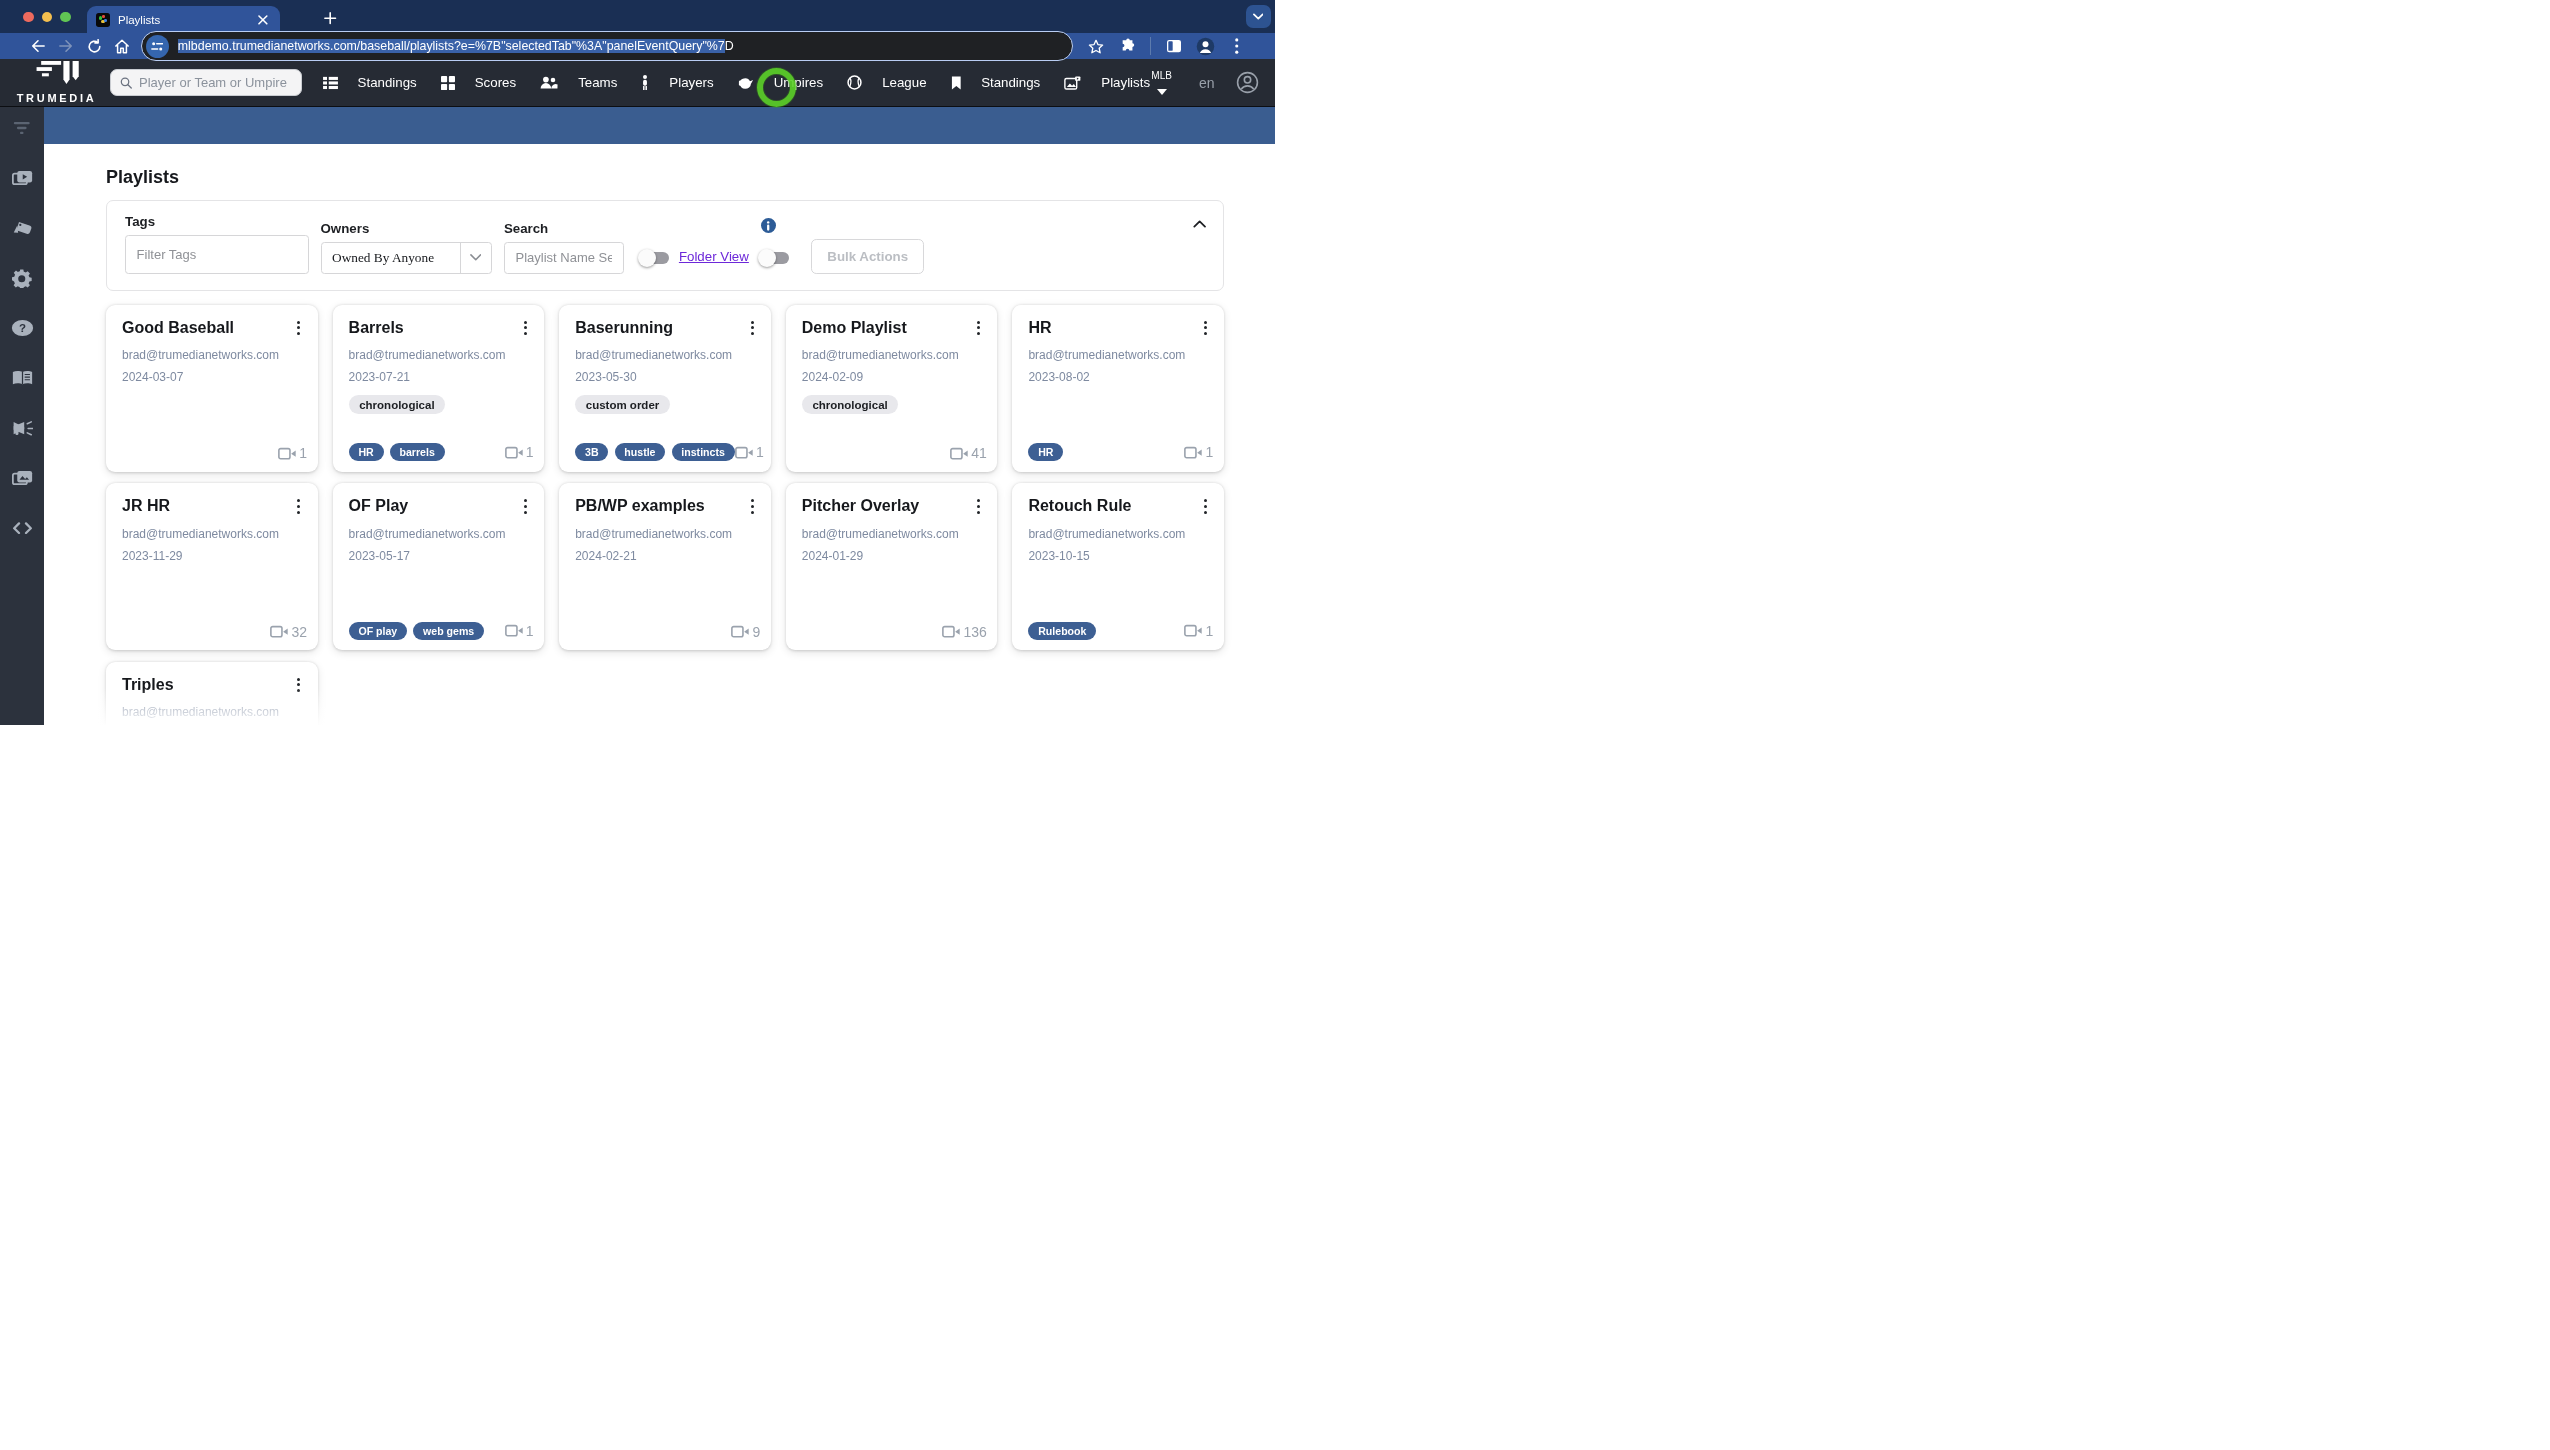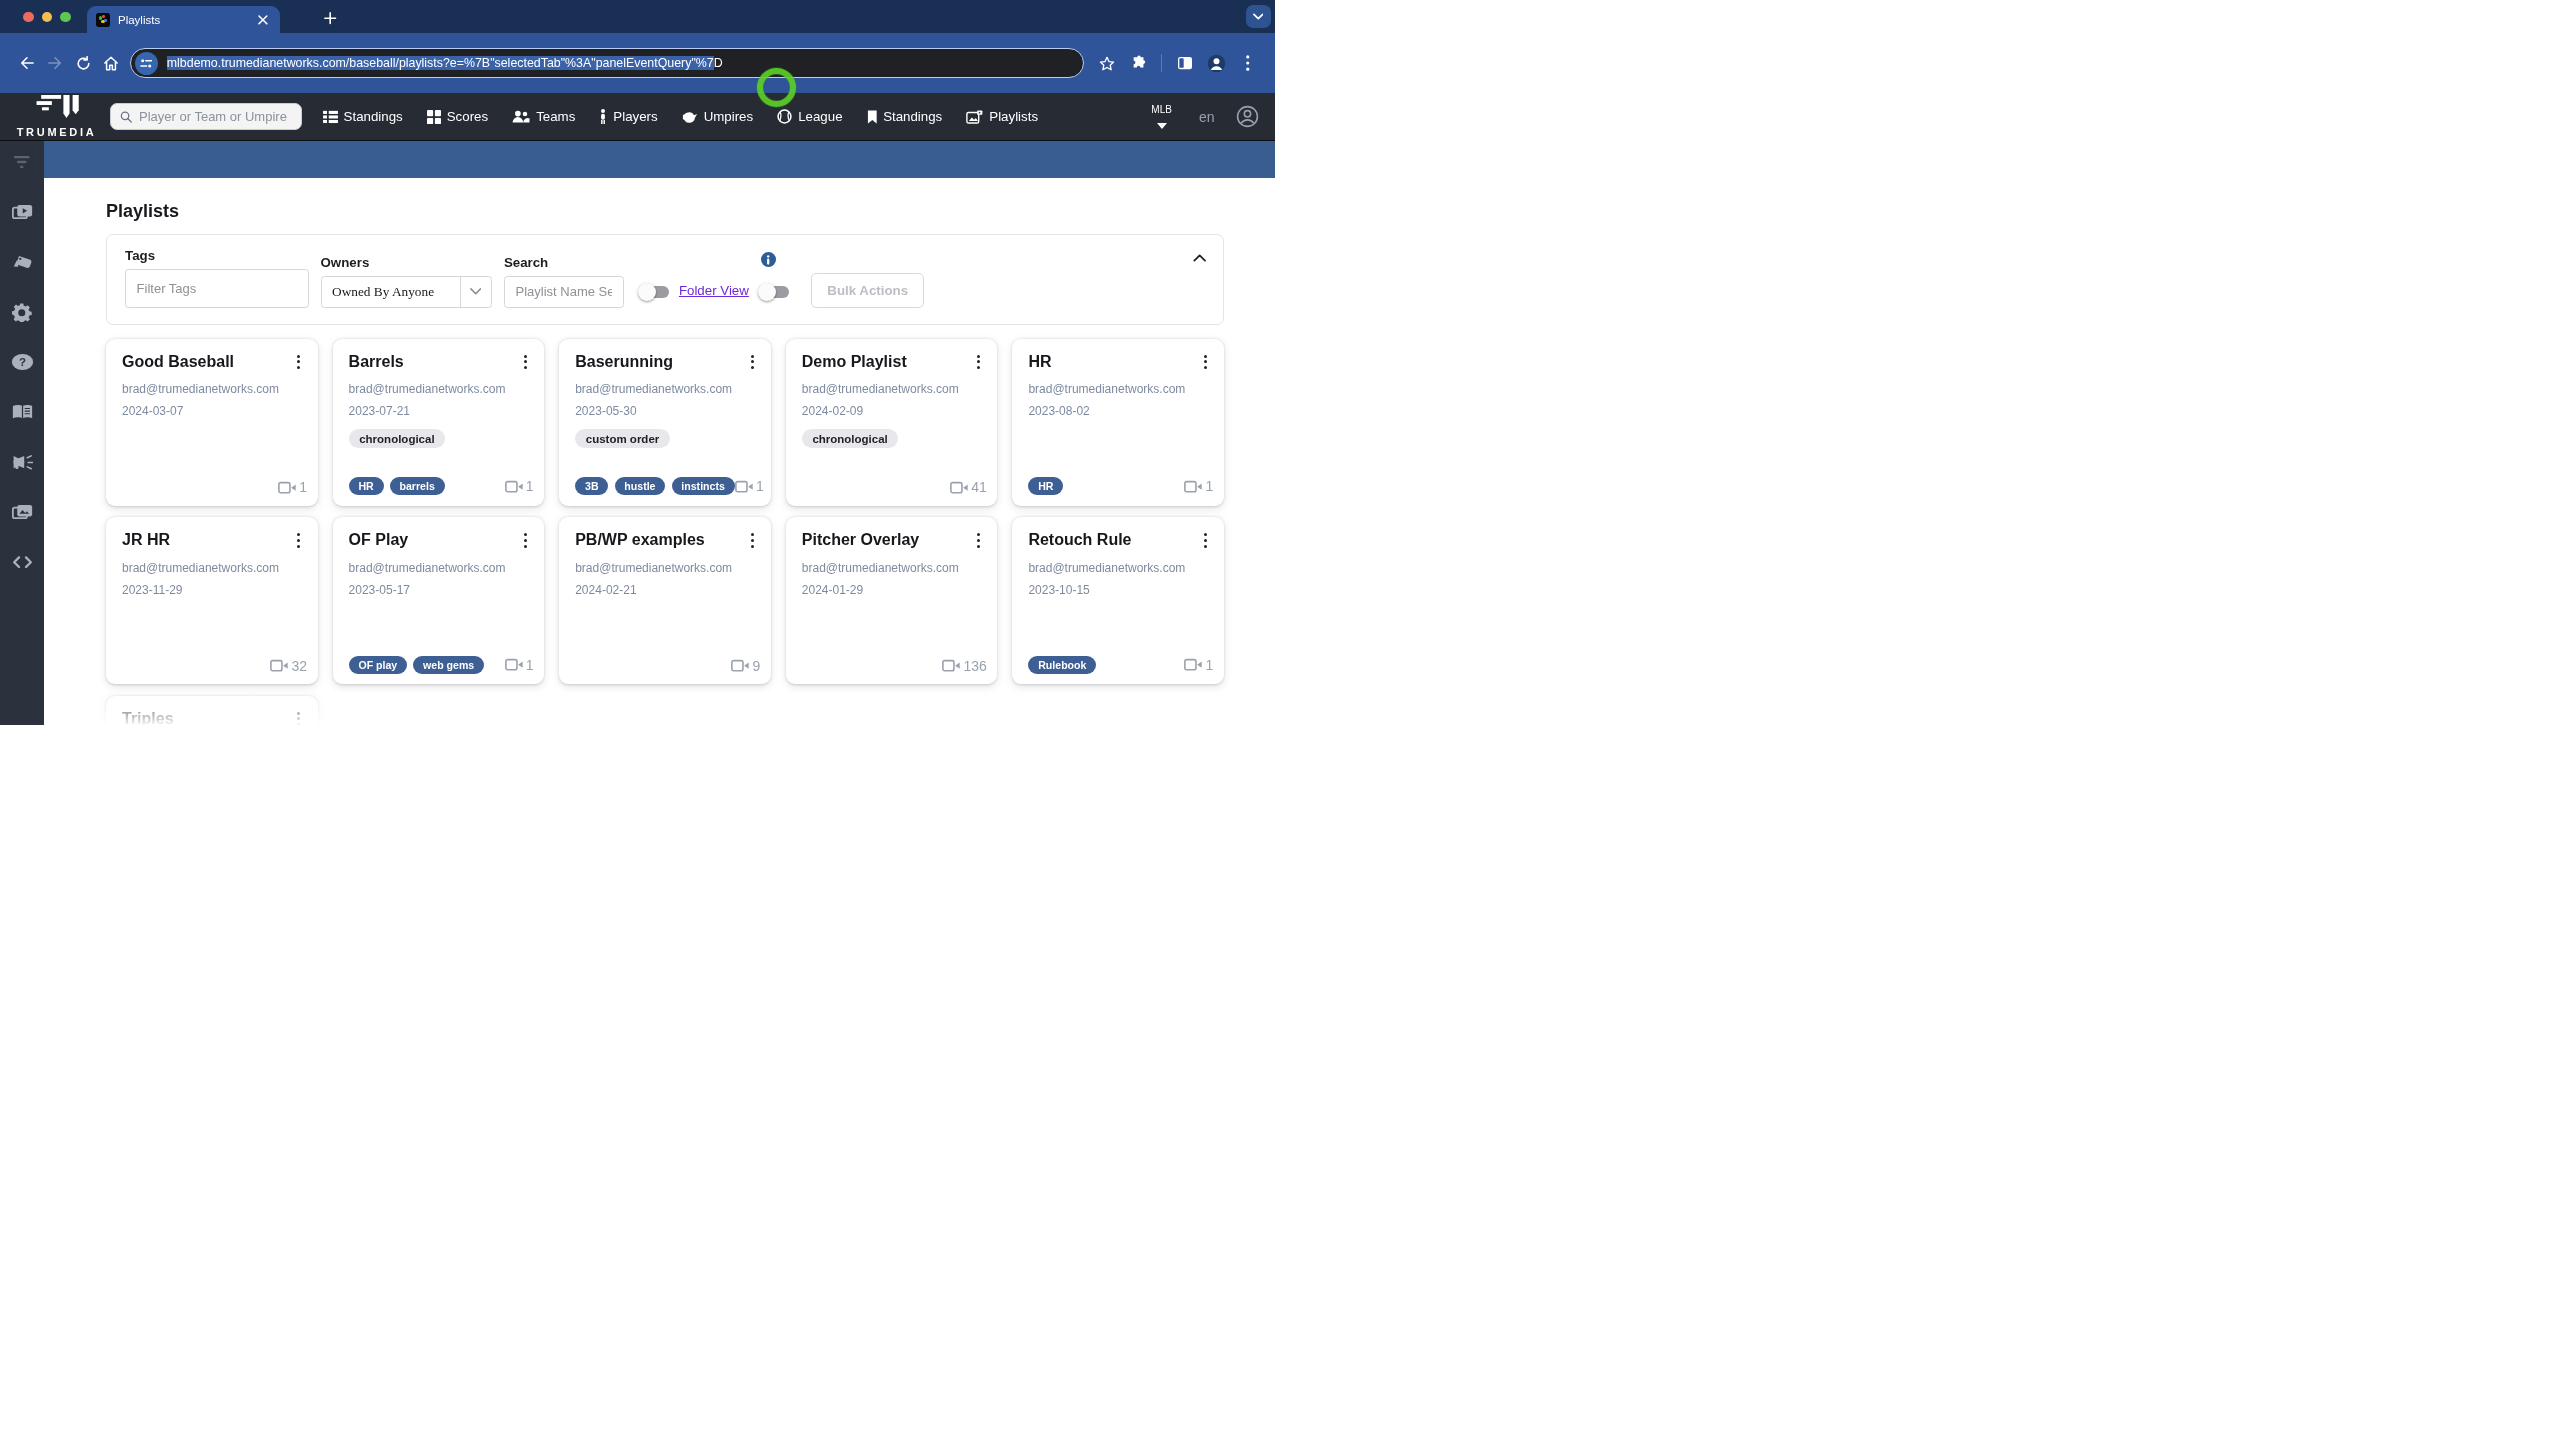--- a/index.html
+++ b/index.html
@@ -13,21 +13,21 @@
   .traffic span { width:10.6px; height:10.6px; border-radius:50%; display:block; }
   .tab { position:absolute; left:87px; top:6.2px; width:193px; height:27px; background:#30549a;
     border-radius:9px 9px 0 0; display:flex; align-items:center; padding:0 9px; color:#fff; }
   .tab .favicon { width:14px; height:14px; border-radius:2.7px; background:#090909; position:relative; flex:0 0 auto; }
   .tab .favicon i { position:absolute; border-radius:50%; }
   .tab .title { font-size:11.5px; margin-left:8px; flex:1; white-space:nowrap; overflow:hidden; }
   .icon-btn { background:none; border:none; cursor:pointer; display:flex; align-items:center; justify-content:center; }
   .newtab { position:absolute; left:319px; top:7px; width:23px; height:23px; }
   .tabsearch { position:absolute; right:4.4px; top:5.3px; width:25px; height:23px; background:#2d5391; border-radius:7px; }
 
-  .toolbar { height:60px; background:#30549a; display:flex; align-items:center; padding:0 13px; flex:0 0 auto; position:relative; }
+  .toolbar { height:26px; background:#30549a; display:flex; align-items:center; padding:0 24px; flex:0 0 auto; position:relative; }
   .toolbar .nav-btn { width:28px; height:28px; border-radius:50%; flex:0 0 auto; }
   .urlbar { flex:1; height:30px; margin:0 9px 0 5.3px; background:#1f2124; border:1.8px solid #b9cdf3;
     border-radius:15px; display:flex; align-items:center; padding:0 10.6px 0 3.5px; min-width:0; }
   .site-chip { width:23px; height:23px; border-radius:50%; background:#3566ae; flex:0 0 auto; }
   .url-text { margin-left:9px; font-size:12.4px; color:#fff; white-space:nowrap; overflow:hidden; }
   .url-text .sel { background:#3a62a8; padding:1.8px 0; }
   .click-ring { position:absolute; left:757px; top:35px; width:39px; height:39px; border-radius:50%;
     border:6.2px solid rgba(92,210,40,.9); box-shadow:0 0 0 0.9px rgba(60,150,20,.35), inset 0 0 0 0.9px rgba(60,150,20,.35);
     pointer-events:none; z-index:5; }
   .tb-right { display:flex; align-items:center; gap:3.5px; }
@@ -36,21 +36,21 @@
   
   .navbar { height:48px; background:#262b34; border-bottom:1.8px solid #0c0e12; display:flex; align-items:center; flex:0 0 auto; }
   .brand { margin-left:14px; width:85px; display:flex; flex-direction:column; align-items:center; }
   .brand .word { color:#fff; font-size:11px; font-weight:700; letter-spacing:2.7px; margin-top:8px; }
   .gsearch { margin-left:10.6px; width:192px; height:27.5px; background:#f4f4f5; border:0.9px solid #c9ccd1;
     border-radius:7px; display:flex; align-items:center; padding:0 9px; }
   .gsearch input { border:none; outline:none; background:transparent; font-size:13px; color:#1d1f23; width:100%;
     font-family:"Liberation Sans", sans-serif; }
   .gsearch input::placeholder { color:#8b929c; }
   .nav-items { display:flex; align-items:center; margin-left:21px; gap:24px; }
-  .nav-item { display:flex; align-items:center; gap:6px; color:#fff; font-size:13.3px; cursor:pointer; white-space:nowrap; }
+  .nav-item { display:flex; align-items:center; gap:20px; color:#fff; font-size:13.3px; cursor:pointer; white-space:nowrap; }
   .nav-right { margin-left:auto; display:flex; align-items:center; margin-right:14px; }
   .league { color:#fff; font-size:10px; display:flex; align-items:center; gap:8px; cursor:pointer;flex-direction:column; }
   .league .caret { width:0; height:0; border-left:5.3px solid transparent; border-right:5.3px solid transparent; border-top:6.2px solid #fff; }
   .locale { color:#99a0aa; font-size:14px; margin:0 19.5px 0 27px; }
 
   
   .main-row { flex:1; display:flex; min-height:0; }
   .sidebar { width:44px; background:#2c323d; display:flex; flex-direction:column; align-items:center; padding-top:9.8px; flex:0 0 auto; }
   .side-icon { width:23px; height:23px; margin-bottom:27px; display:flex; align-items:center; justify-content:center; }
   .content { flex:1; position:relative; background:#fff; overflow:hidden; }

